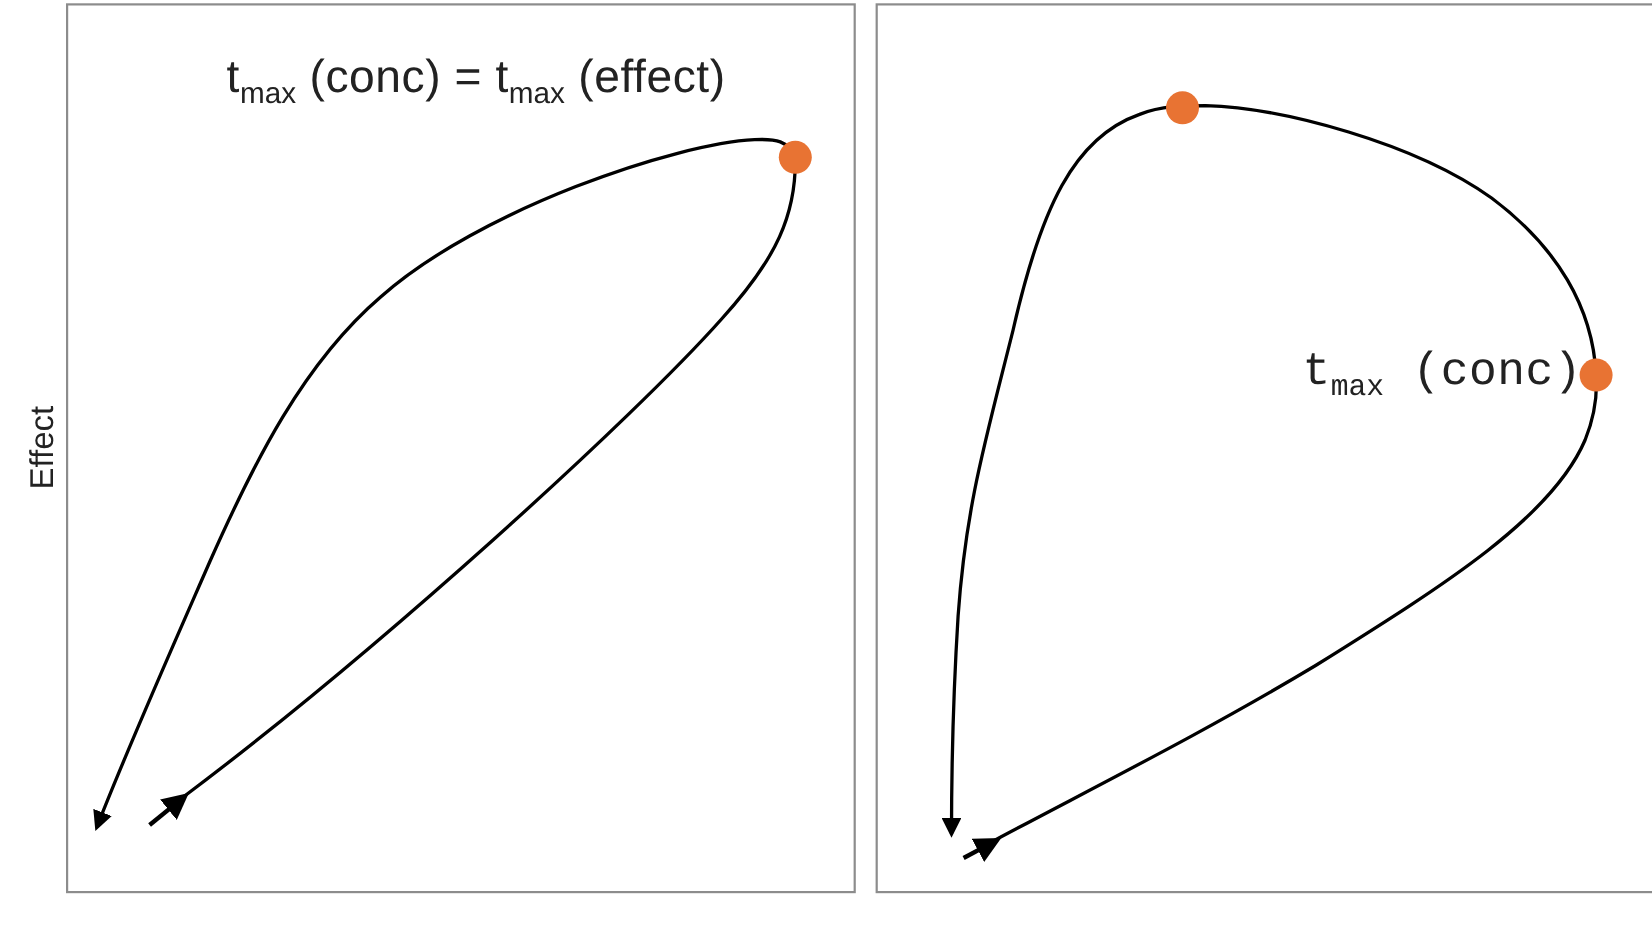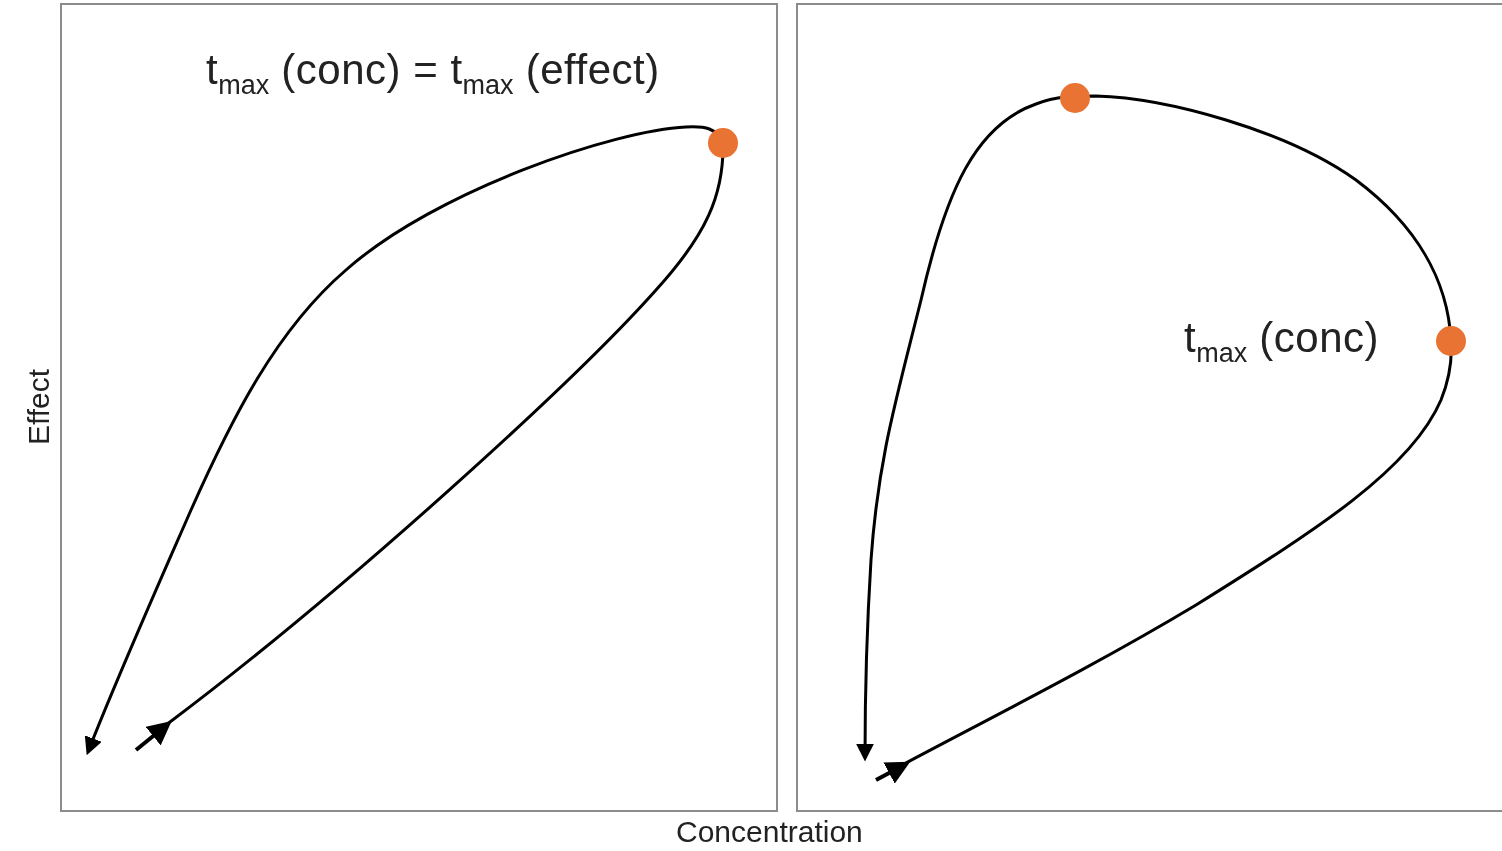--- a/index.html
+++ b/index.html
@@ -7,21 +7,21 @@
            font-family: "Liberation Sans", "DejaVu Sans", sans-serif; color: #222; }
     .figure { position: absolute; left: 16px; top: 0; width: 1502px; height: 851px; }
     .panel-svg { position: absolute; left: 0; top: 0; }
     .axis-label { position: absolute; font-size: 30px; color: #222; white-space: nowrap; }
     .x-label { left: 660px; top: 815px; }
     .y-label { left: -22px; top: 390px; transform: rotate(-90deg); transform-origin: center; width: 90px; text-align: center; }
     .annot { position: absolute; font-size: 42px; color: #222; white-space: nowrap; letter-spacing: 0.5px; }
     .annot sub { font-size: 27px; vertical-align: -10px; letter-spacing: 0; }
     .annot-left { left: 190px; top: 46px; }
     .annot-right-effect { left: 955px; top: 20px; }
-    .annot-right-conc { left: 1168px; top: 314px; }
+    .annot-right-conc { left: 1168px; top: 314px; font-family: Liberation Mono, monospace; }
   </style>
 </head>
 <body>
 
 <div class="figure">
   <svg class="panel-svg" width="1502" height="851" viewBox="0 0 1502 851">
     <defs>
       <marker id="arrowhead" viewBox="0 0 10 10" refX="8" refY="5" markerWidth="6" markerHeight="6" orient="auto-start-reverse">
         <path d="M0,0 L10,5 L0,10 z" fill="#000"></path>
       </marker>
@@ -47,15 +47,14 @@
 
     <circle cx="1059" cy="98" r="15" fill="#E87333"></circle>
     <circle cx="1435" cy="341" r="15" fill="#E87333"></circle>
   </svg>
 
   <div class="annot annot-left"><span>t</span><sub>max</sub><span> (conc) = t</span><sub>max</sub><span> (effect)</span></div>
 
 
   <div class="annot annot-right-conc"><span>t</span><sub>max</sub><span> (conc)</span></div>
 
-  <div class="axis-label x-label">Concentration</div>
   <div class="axis-label y-label">Effect</div>
 </div>
 
 </body></html>

